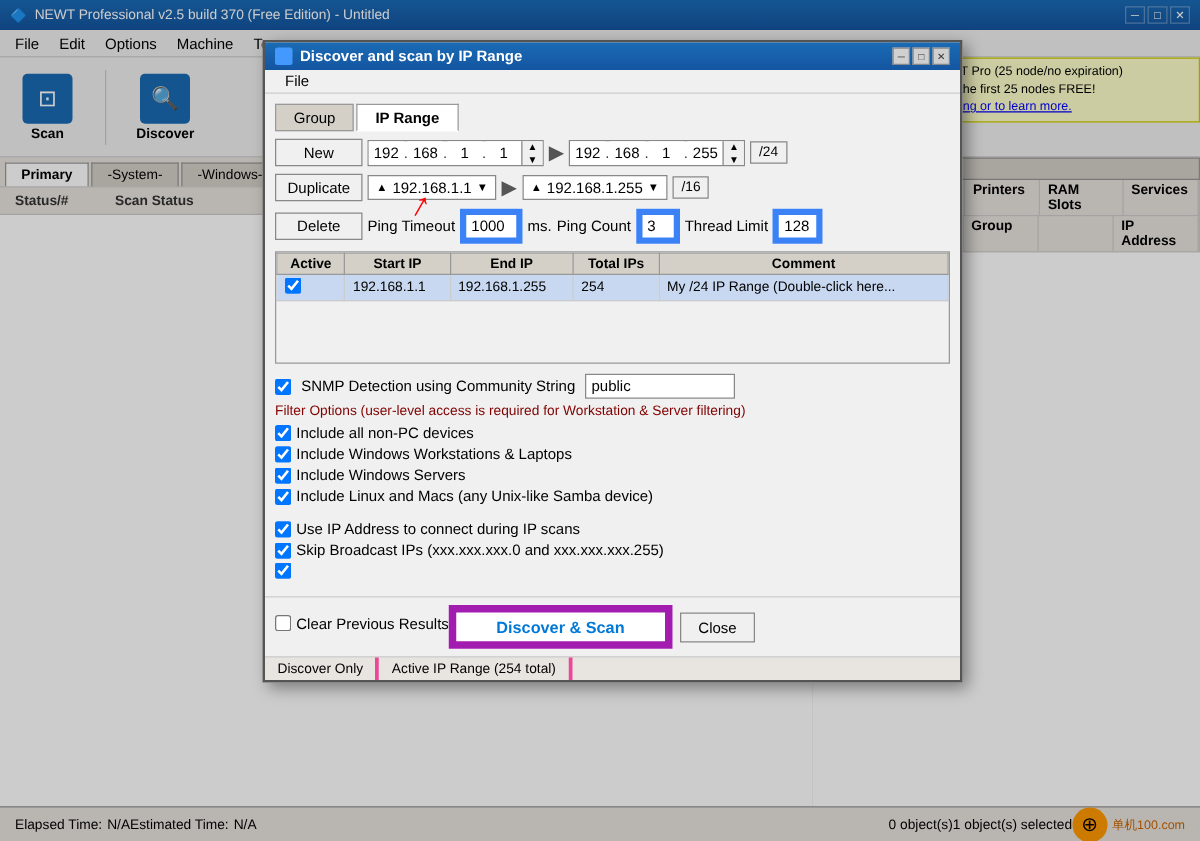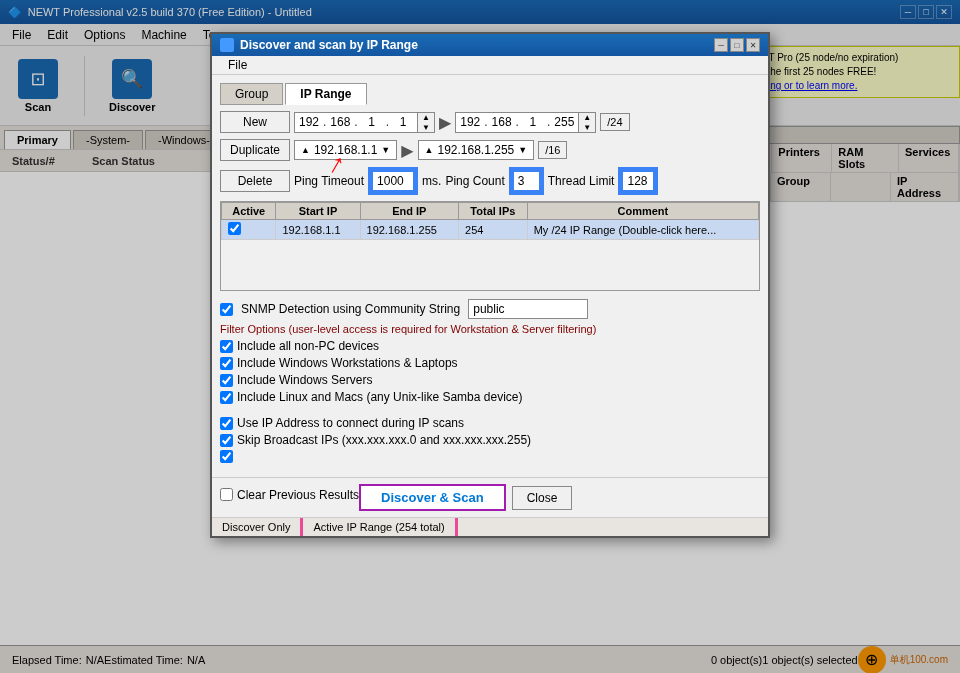--- a/index.html
+++ b/index.html
@@ -355,23 +355,23 @@
       background: #f0f0f0;
     }
     .bottom-row {
       display: flex;
       align-items: center;
     }
     .clear-row { display: flex; align-items: center; gap: 4px; margin-bottom: 6px; }
     .action-btns { display: flex; gap: 6px; align-items: center; }
     .btn-primary {
       background: white;
-      border: 2px solid #a21caf;
+      border: 6px solid #a21caf;
       color: #0078d7;
-      padding: 4px 20px;
+      padding: 4px 32px;
       cursor: pointer;
       font-size: 13px;
       font-weight: bold;
     }
     .btn-normal {
       background: #f0f0f0;
       border: 1px solid #888;
       padding: 4px 14px;
       cursor: pointer;
       font-size: 12px;

